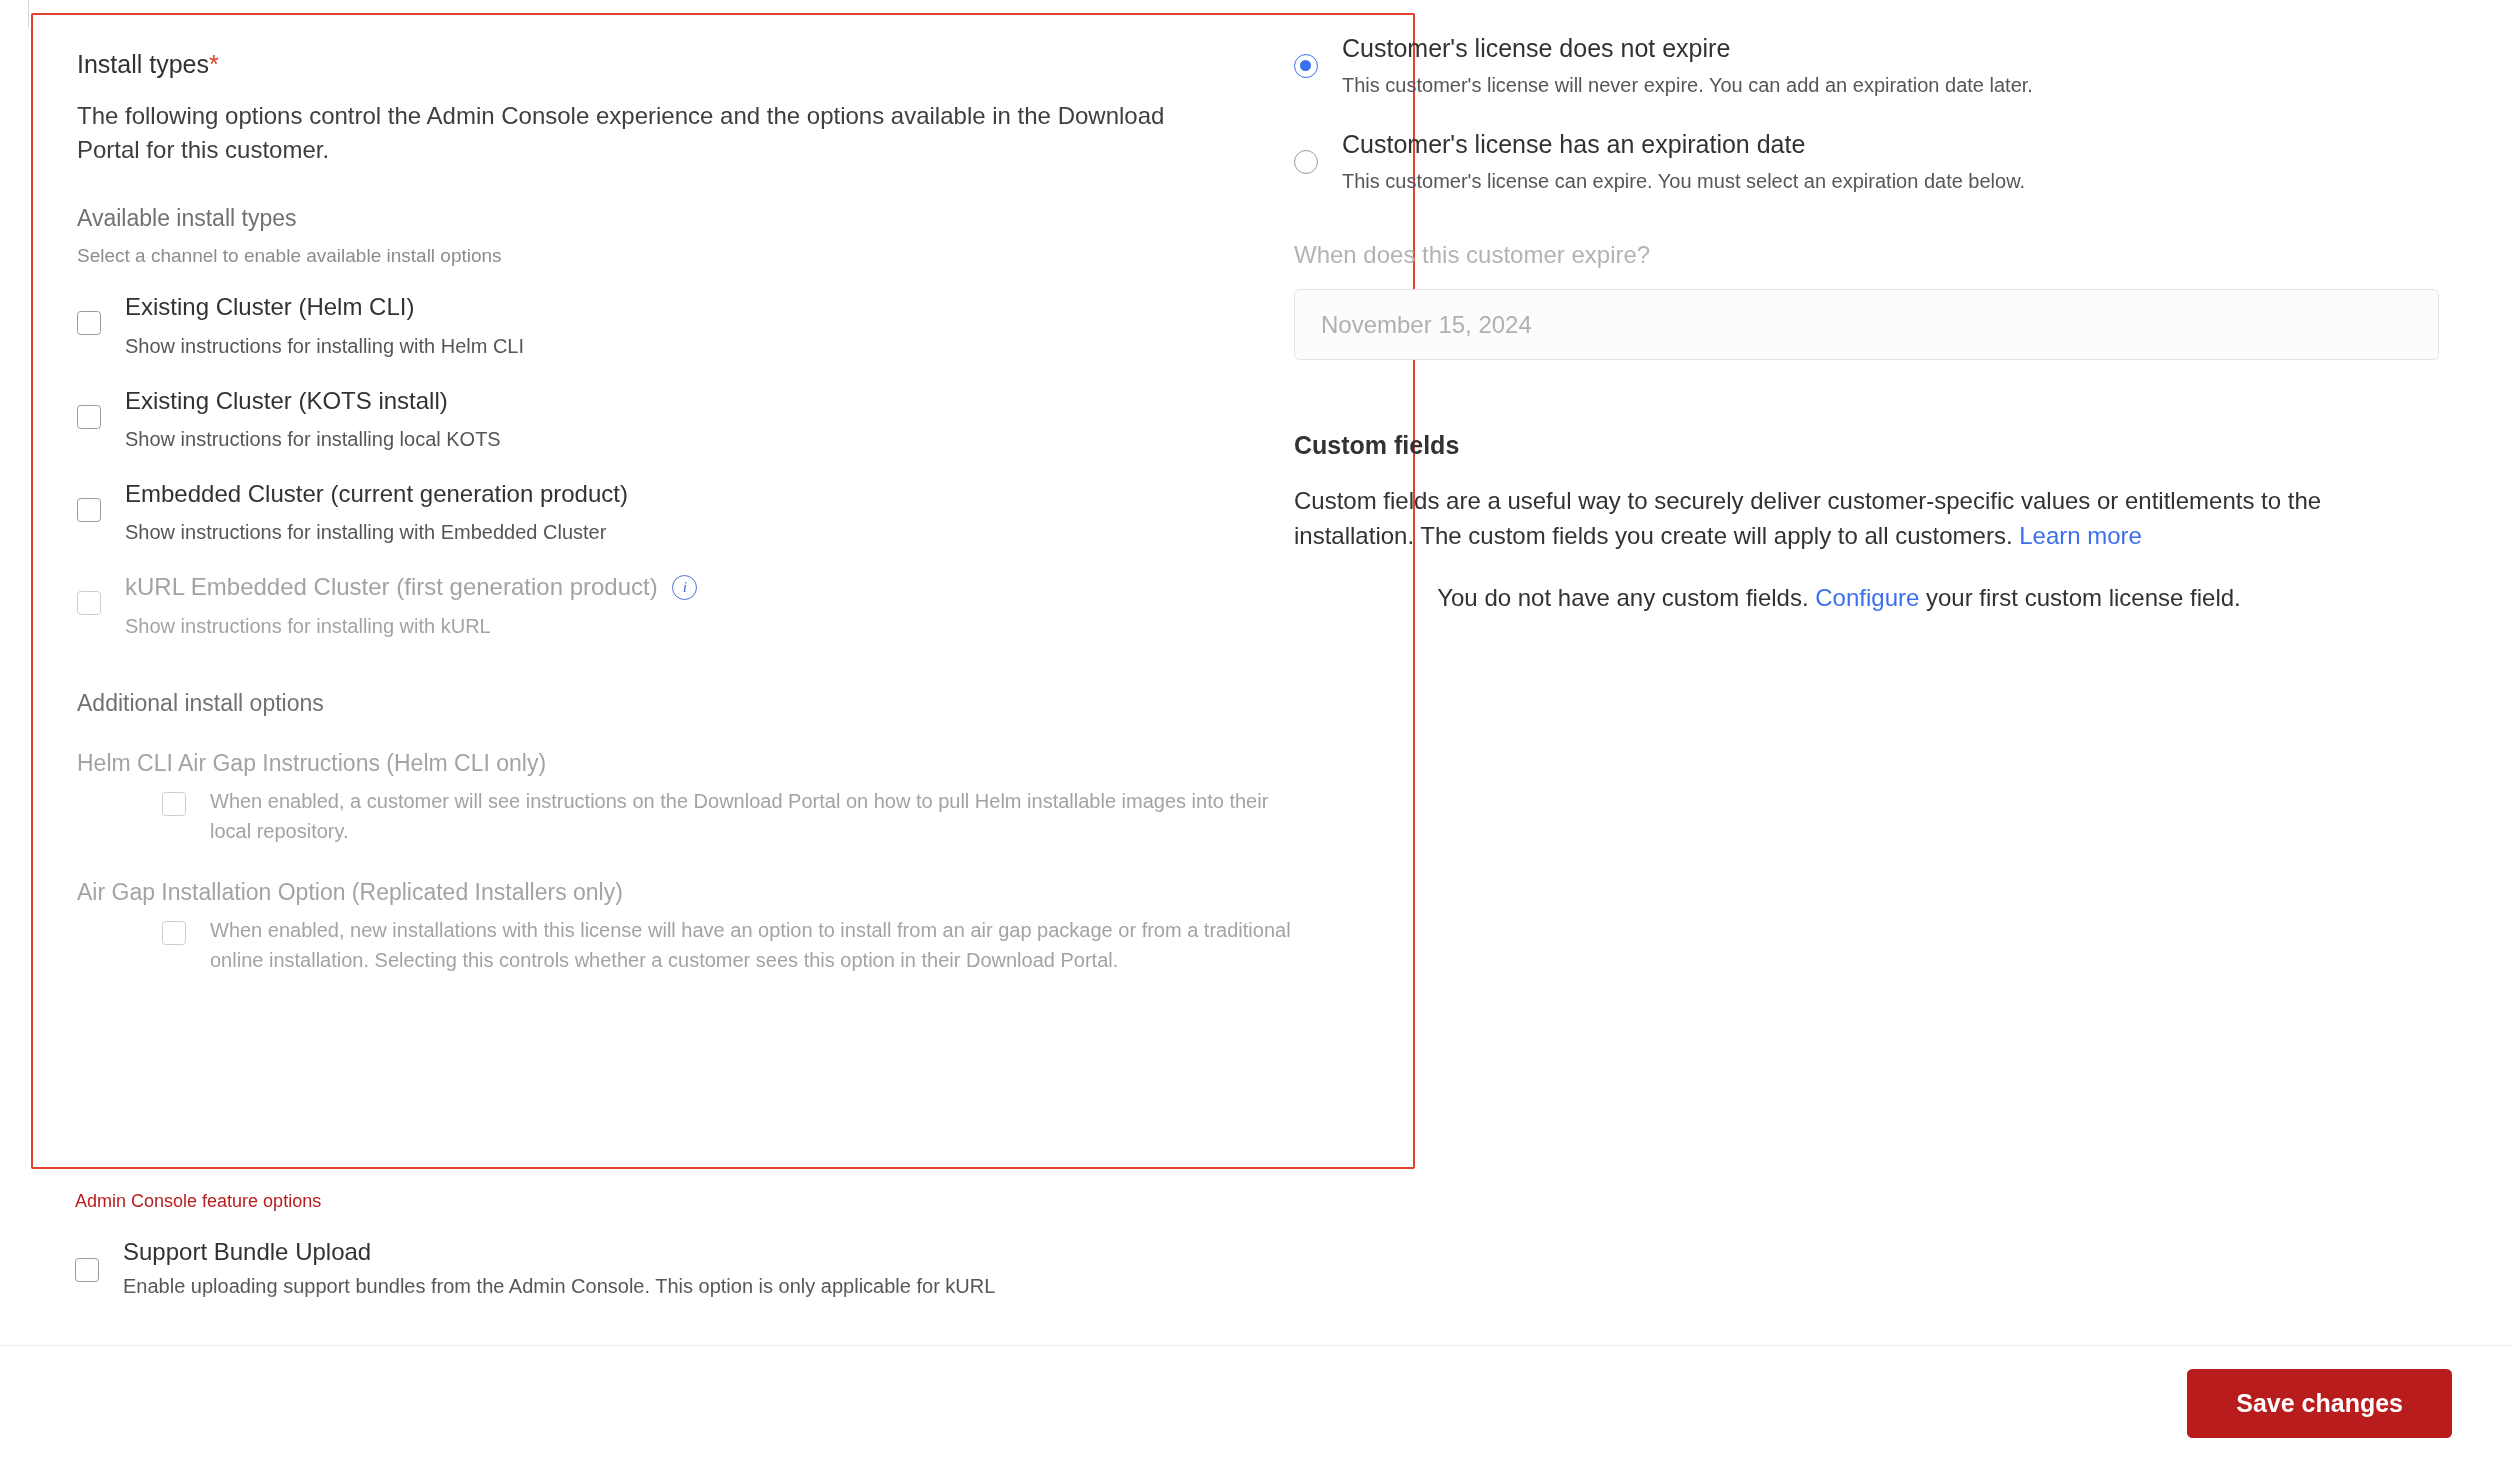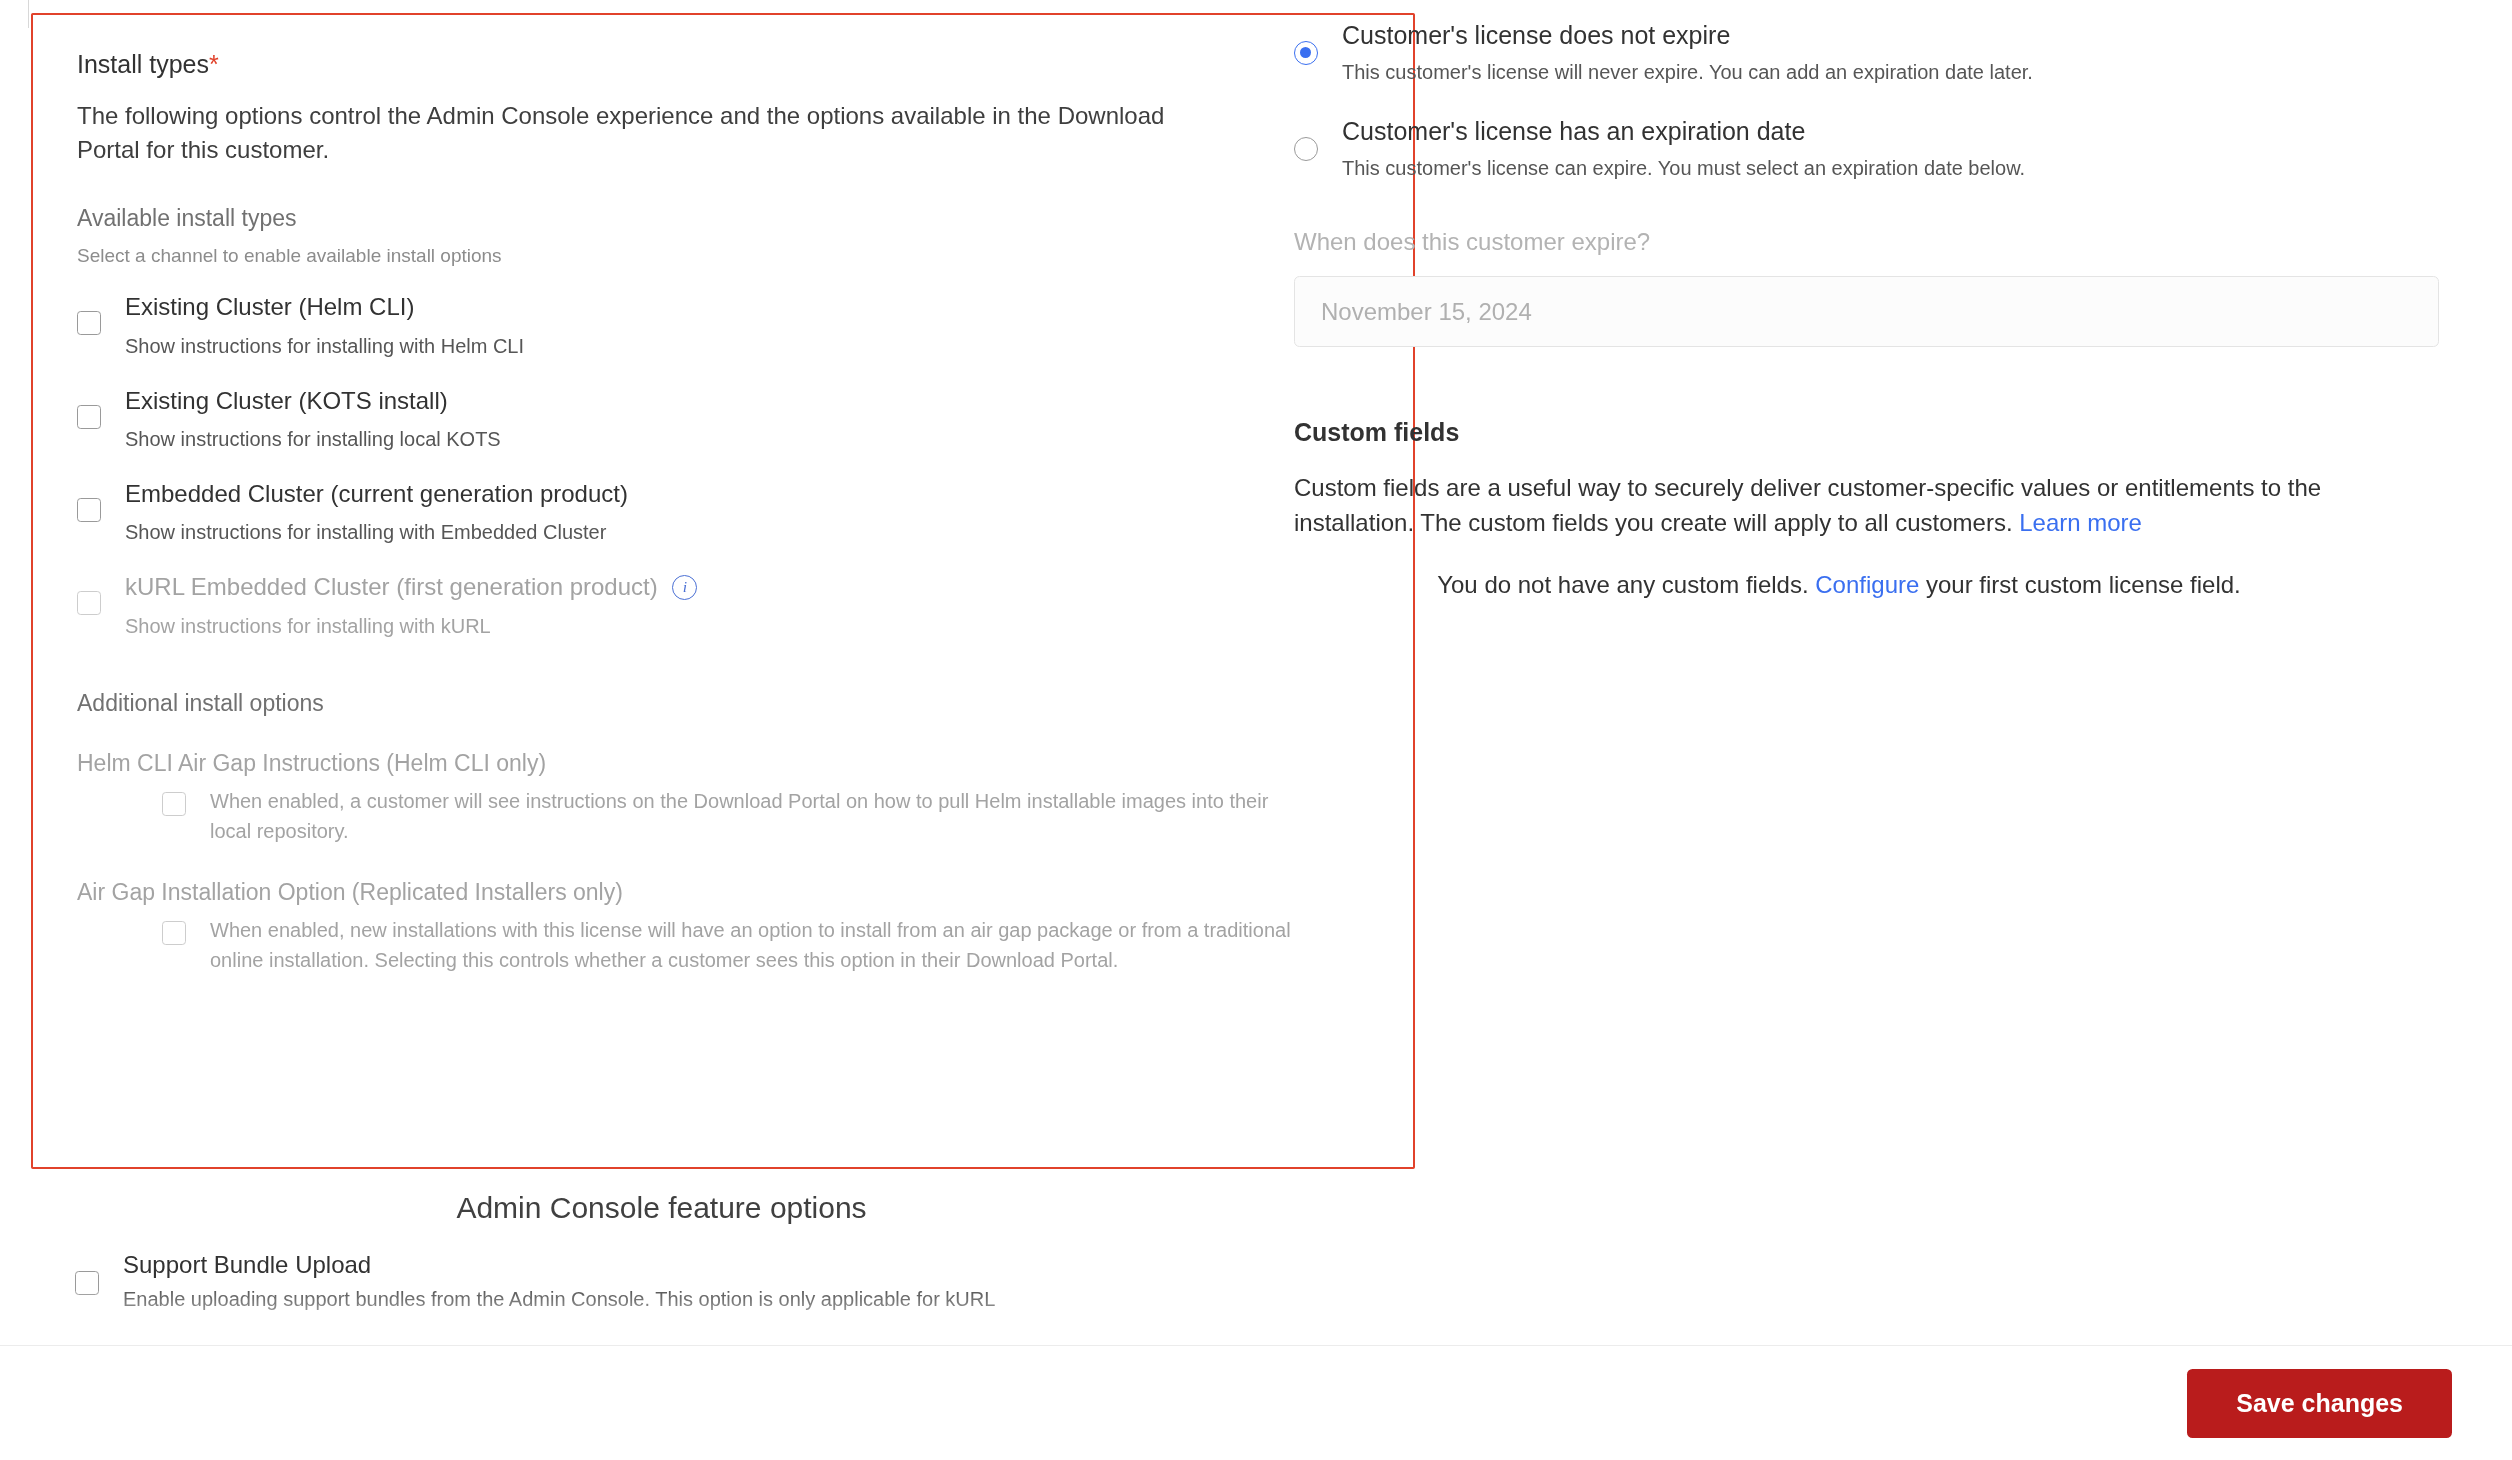--- a/index.html
+++ b/index.html
@@ -175,45 +175,44 @@
   }
 
   
   .below-box {
     position: absolute;
     left: 75px;
     top: 1191px;
     width: 1173px;
   }
   .below-head {
-    font-size: 30px;
-    color: #404040;
-    font-weight: 400;
-    text-align: center;
+    font-size: 18px;
+    color: #b91c1c;
+    font-weight: 400;
   }
   .below-row {
     display: flex;
     align-items: flex-start;
     margin-top: 26px;
   }
   .below-row .cb { margin-top: 20px; }
   .below-label {
     font-size: 24px;
     color: #323232;
   }
   .below-sub {
     font-size: 20px;
     color: #565656;
     margin-top: 9.2px;
   }
 
   
   .right-col {
     flex: 1;
-    padding: 21px 73px 0 55px;
+    padding: 34px 73px 0 55px;
     position: relative;
   }
 
   .radio-row {
     display: flex;
     align-items: flex-start;
     margin-bottom: 33px;
   }
   .radio {
     width: 24px;

